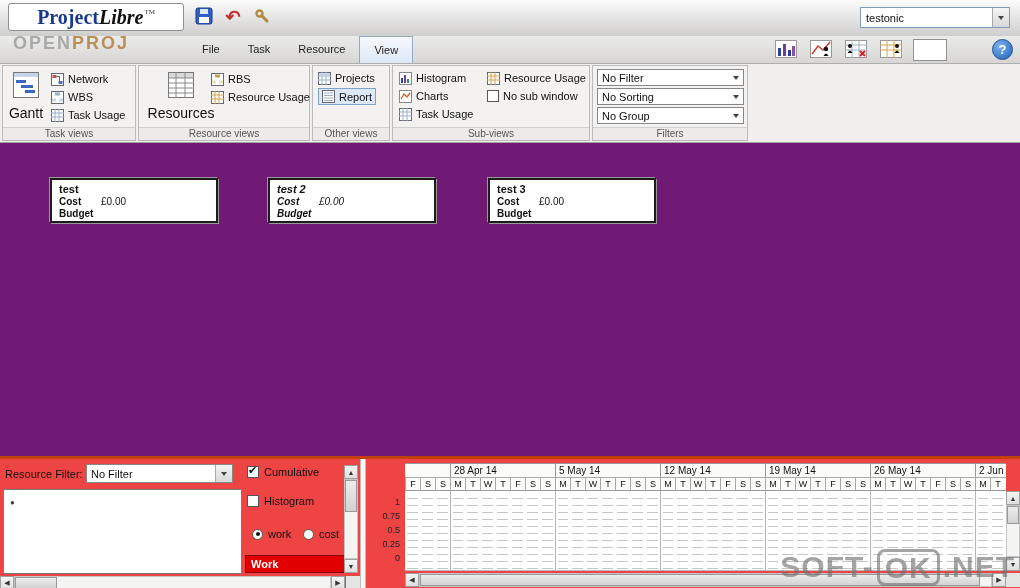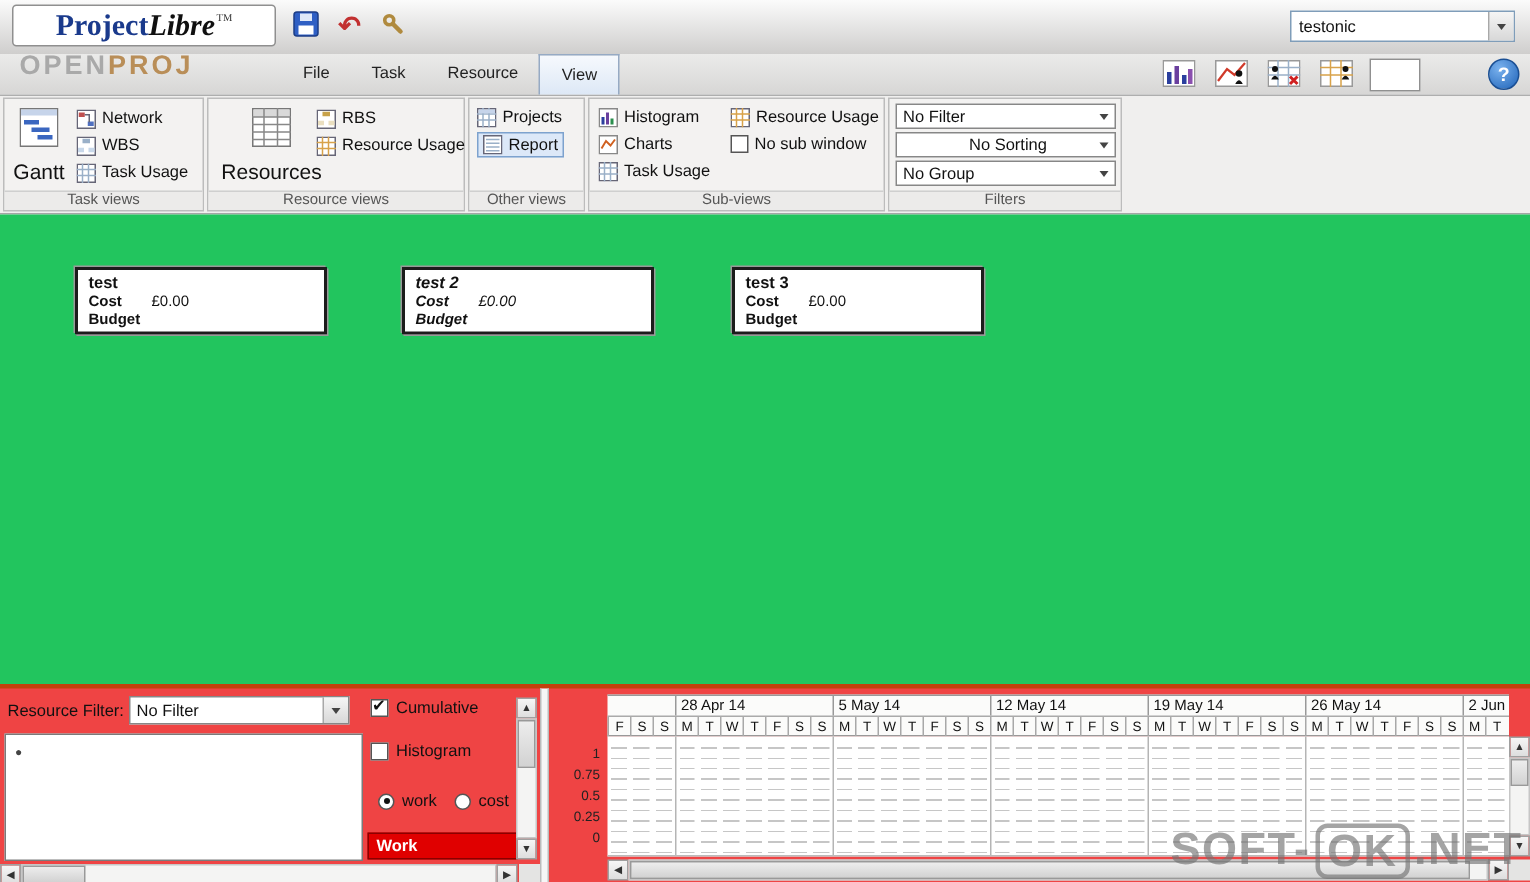--- a/index.html
+++ b/index.html
@@ -45,21 +45,21 @@
 .rbtn.selected{border:1px solid #7da2ce;background:#dce8f8;padding:0 3px;height:17px;}
 .fselect{position:absolute;left:4px;width:147px;height:17px;background:#fff;border:1px solid #878787;display:flex;align-items:center;}
 .fselect .val{flex:1;padding-left:4px;}
 .fselect .arr{width:14px;display:flex;justify-content:center;}
 .cb{width:12px;height:12px;background:#fff;border:1px solid #555;display:inline-block;position:relative;flex:none;}
 .cb.checked::after{content:"✔";position:absolute;left:0;top:-3px;font-size:11px;color:#111;}
 .radio{width:11px;height:11px;border-radius:50%;border:1px solid #555;background:#fff;display:inline-block;position:relative;flex:none;}
 .radio.selected::after{content:"";position:absolute;left:2.5px;top:2.5px;width:4px;height:4px;border-radius:50%;background:#111;}
 
 
-.main{position:absolute;left:0;top:143px;width:100%;height:380px;background:#22c55e;}
+.main{position:absolute;left:0;top:143px;width:100%;height:380px;background:#701a75;}
 .card{position:absolute;top:35px;width:168px;height:45px;background:#fff;border:2px solid #1c1c1c;box-shadow:1px 1px 0 #999,-1px -1px 0 #999;padding:3px 7px;}
 .card-title{font-weight:bold;font-size:11px;}
 .card-row{font-size:10px;margin-top:1px;}
 .card-label{font-weight:bold;display:inline-block;width:42px;}
 
 
 .bottom{position:absolute;left:0;top:456px;width:100%;height:132px;background:#ef4444;border-top:3px solid #c2410c;}
 .rf-label{position:absolute;left:5px;top:9px;}
 .rf-select{position:absolute;left:86px;top:5px;width:147px;height:19px;background:#fff;border:1px solid #878787;display:flex;align-items:center;}
 .rf-select .val{flex:1;padding-left:4px;}
@@ -331,21 +331,21 @@
     </div>
 
     <div class="rgroup" style="left:592px;width:156px;">
       <div class="rgroup-body">
         <div class="fselect" style="top:3px;">
           <span class="val">No Filter</span>
           <span class="arr">
               <span class="tri"></span>
             </span>
         </div>
-        <div class="fselect" style="top:22px;padding-left:44px;">
+        <div class="fselect" style="top:22px;">
           <span class="val">No Sorting</span>
           <span class="arr">
               <span class="tri"></span>
             </span>
         </div>
         <div class="fselect" style="top:41px;">
           <span class="val">No Group</span>
           <span class="arr">
               <span class="tri"></span>
             </span>

